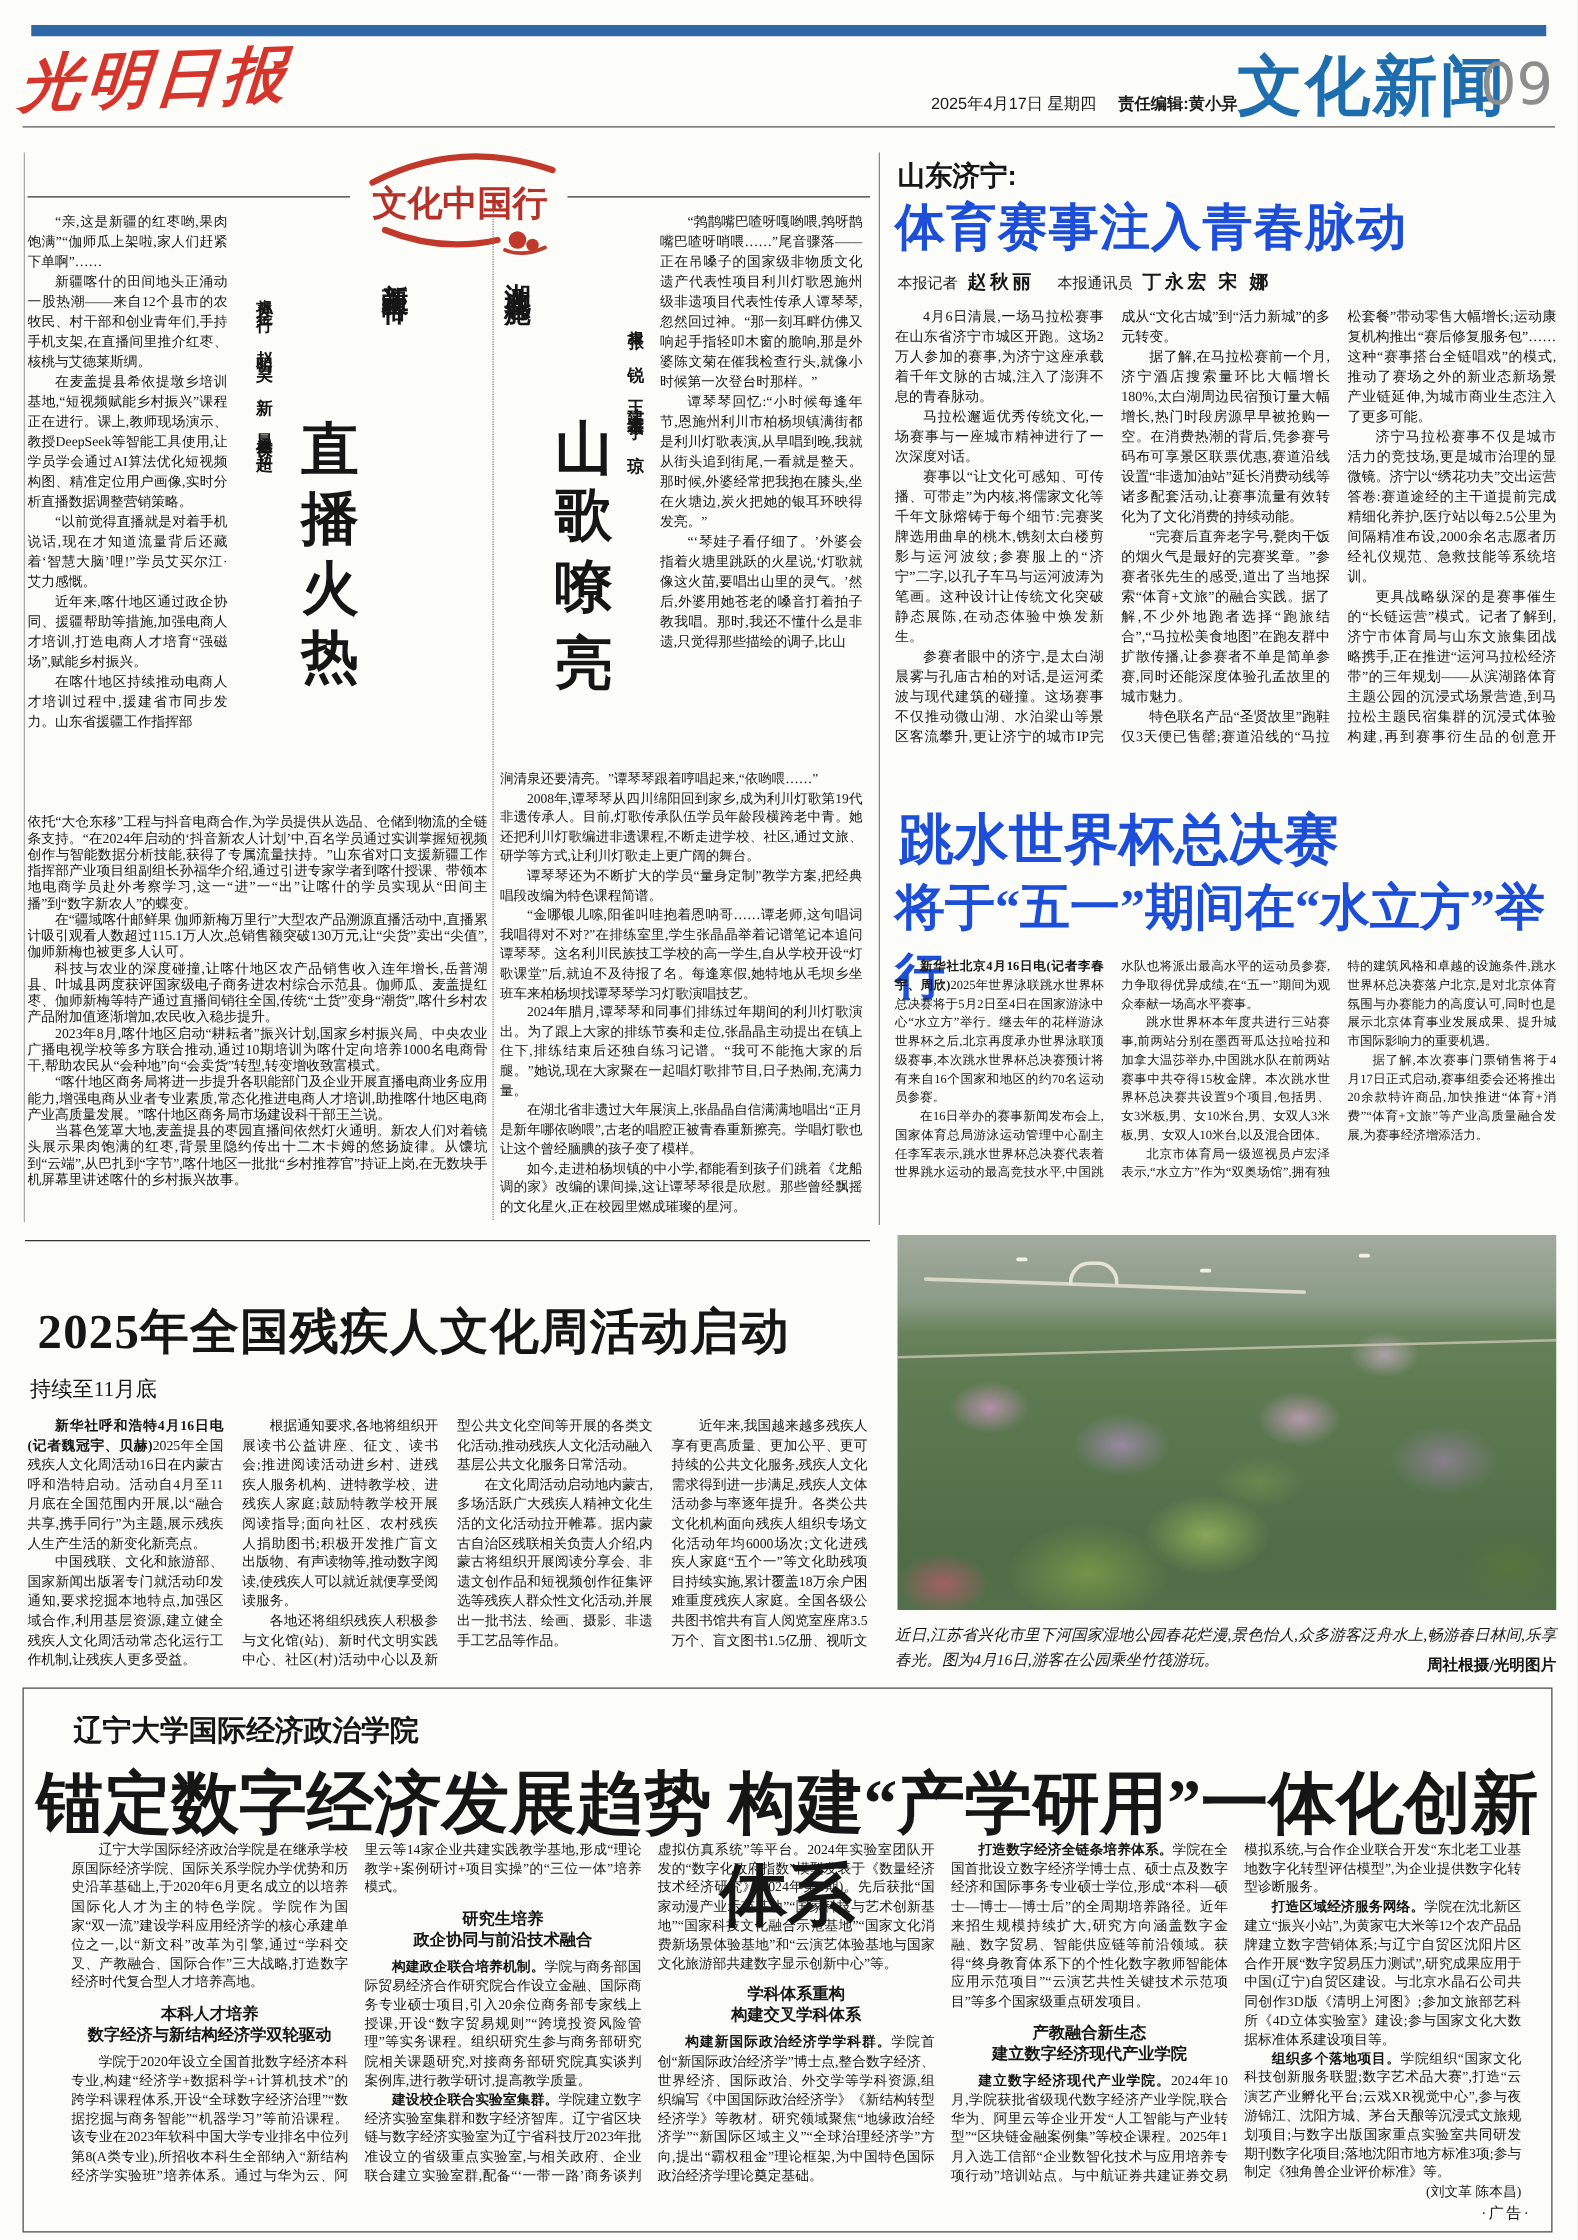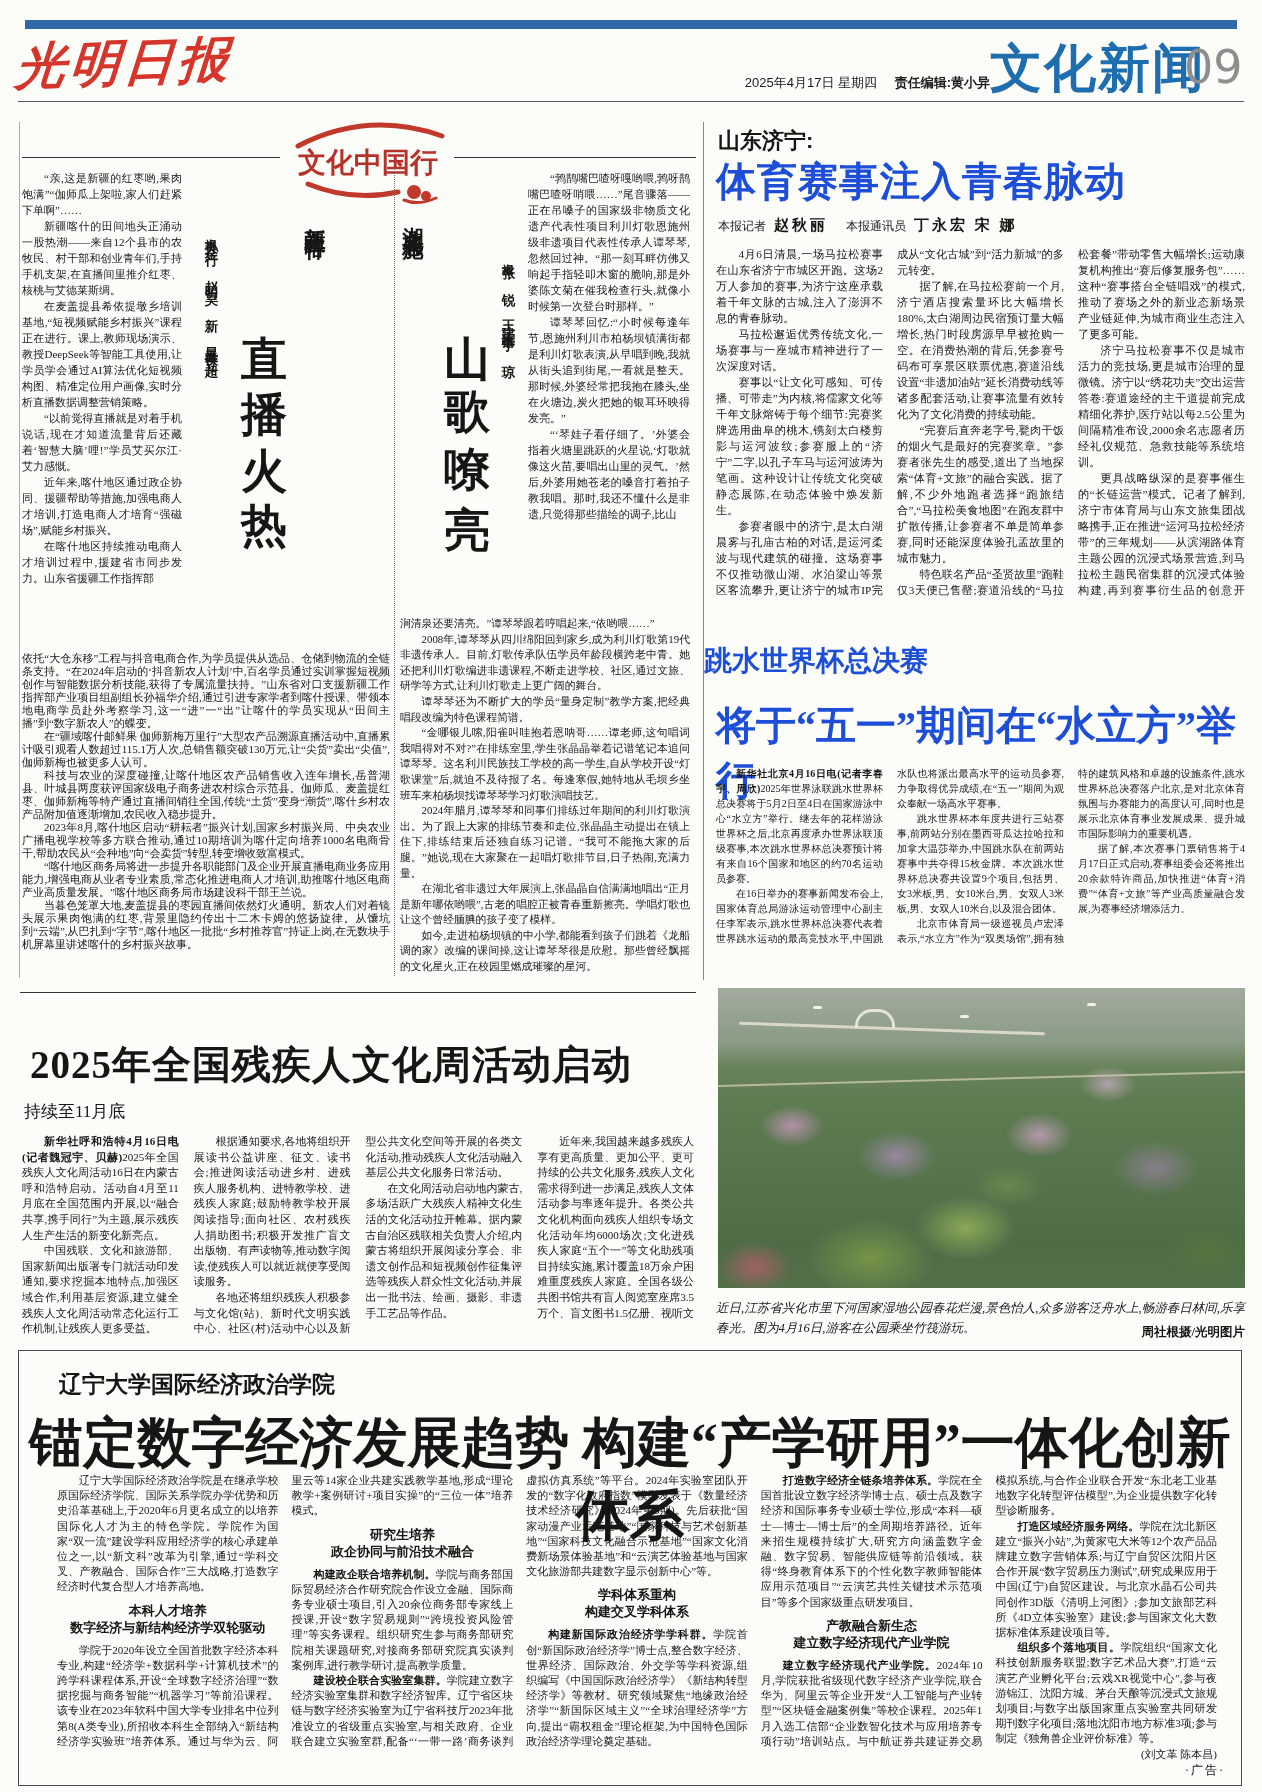--- a/index.html
+++ b/index.html
@@ -78,21 +78,21 @@
   
   .adbox{left:18px;top:1350px;width:1224px;height:436px;border:1.5px solid #4a4a4a;box-sizing:border-box;}
   .ad-kicker{left:40px;top:18px;font-size:23px;font-weight:bold;
              font-family:"Liberation Sans","DejaVu Sans",sans-serif;}
   .ad-headline{left:0;top:56px;width:100%;text-align:center;font-size:54px;font-weight:bold;}
   .ad-body{left:38px;top:122px;width:1160px;height:292px;font-size:11px;line-height:15.2px;}
   .ad-body .subhead{text-align:center;font-weight:bold;font-size:13px;line-height:17px;
         margin:7px 0;break-inside:avoid;font-family:"Liberation Sans","DejaVu Sans",sans-serif;}
   .ad-mark{right:16px;bottom:6px;font-size:12px;letter-spacing:2px;}
   
-  .dv1{left:704px;top:642px;font-size:28px;font-family:Liberation Serif, serif;}
+  .dv1{left:719px;top:642px;font-size:44px;font-family:Liberation Serif, serif;}
   .dv2{left:716px;top:698px;font-size:40px;}
 </style>
 </head>
 <body>
 
 <div class="page">
 
   <div class="abs topbar"></div>
   <div class="abs paper-logo">光明日报</div>
   <div class="abs dateline">

